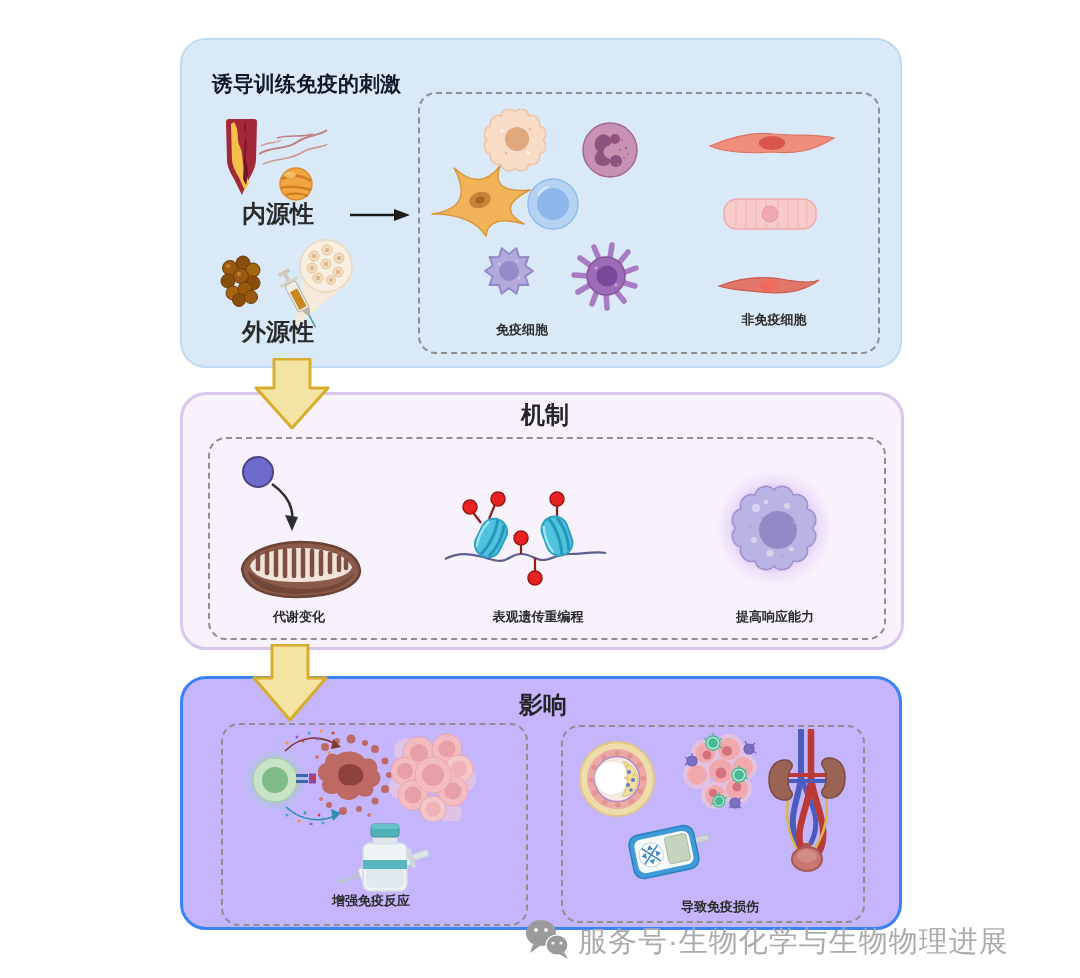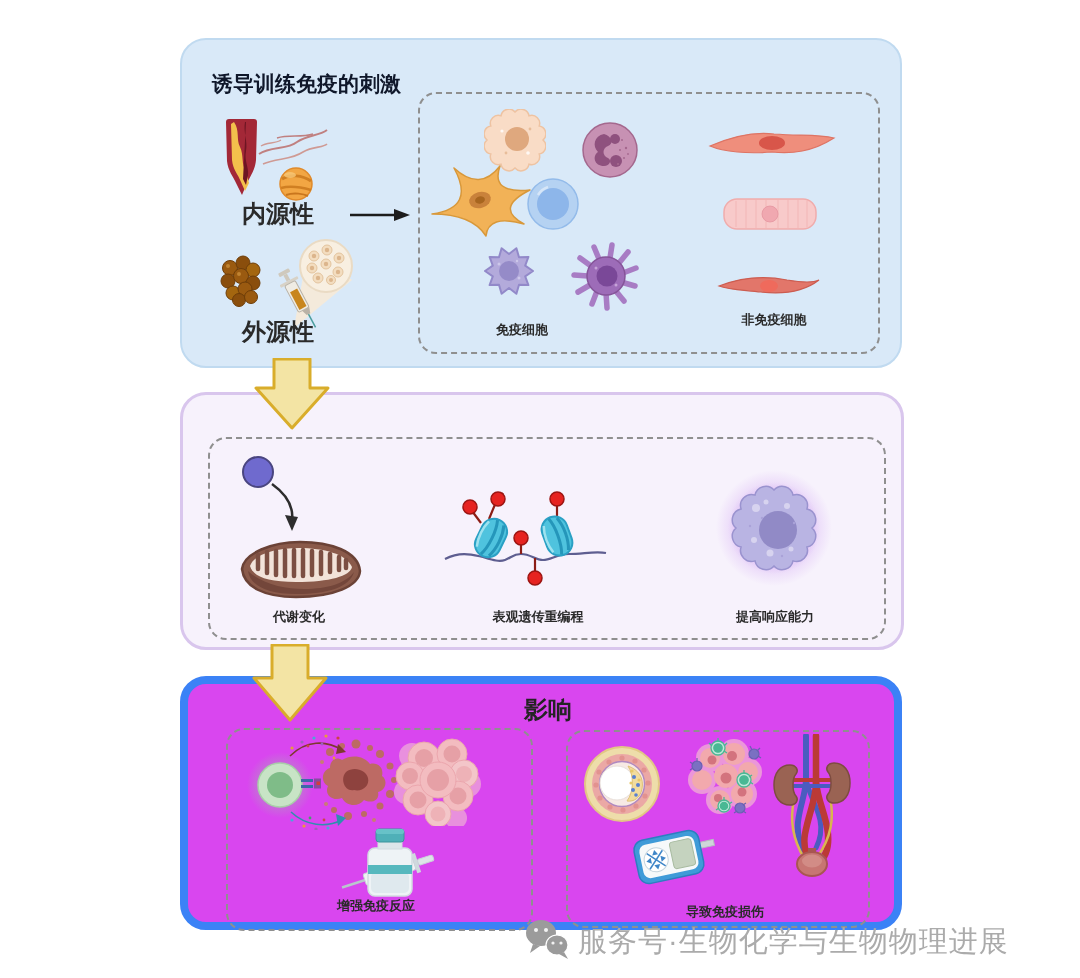--- a/index.html
+++ b/index.html
@@ -1,21 +1,21 @@
 <!DOCTYPE html>
 <html><head>
 <meta charset="utf-8">
 <style>
   html,body{margin:0;padding:0;background:#ffffff;}
   .canvas{position:relative;width:1080px;height:978px;background:#ffffff;overflow:hidden;
           font-family:"Liberation Sans",sans-serif;color:#262626;}
   .panel{position:absolute;box-sizing:border-box;border-radius:26px;}
   .panel-blue{left:180px;top:38px;width:722px;height:330px;background:#d9e9f8;border:2.5px solid #c0daf0;}
   .panel-purple{left:180px;top:392px;width:724px;height:258px;background:#f7f2fc;border:3px solid #d9c6ed;}
-  .panel-pink{left:180px;top:676px;width:722px;height:254px;background:#d946ef;border:8px solid #3b82f6;}
+  .panel-pink{left:180px;top:676px;width:722px;height:254px;background:#c4b5fd;border:3px solid #3b82f6;}
   .dashed{position:absolute;box-sizing:border-box;border:2px dashed #8f8f8f;border-radius:18px;}
   .abs{position:absolute;}
   .ttl{position:absolute;font-weight:600;color:#242424;text-align:center;font-size:24px;line-height:1.2;}
   .ttl-left{position:absolute;font-weight:600;color:#0f172a;font-size:21px;}
   .lbl{position:absolute;font-weight:600;color:#2a2a2a;text-align:center;font-size:13px;line-height:1.2;}
   .lbl-s{font-size:24px;font-family:Liberation Mono, monospace;}
   .watermark-text{position:absolute;left:578px;top:922px;font-size:29px;color:#ababab;font-weight:500;
                   letter-spacing:1px;white-space:nowrap;text-align:center;}
   svg{display:block;}
 </style>
@@ -190,20 +190,21 @@
       <ellipse cx="52" cy="16" rx="9" ry="6" fill="#ef6a5c"></ellipse>
     </svg>
     <div class="lbl" style="left:532px;top:272px;width:120px;">非免疫细胞</div>
   </div>
 
   <svg class="abs" style="left:254px;top:358px;z-index:5;" width="76" height="72" viewBox="0 0 76 72">
     <polygon points="20,1 56,1 56,30 74,30 38,70 2,30 20,30" fill="#f3e4a4" stroke="#d9ad2b" stroke-width="3" stroke-linejoin="round"></polygon>
   </svg>
 
   <div class="panel panel-purple">
+    <div class="ttl" style="left:262px;top:6px;width:200px;">机制</div>
     <div class="dashed" style="left:25px;top:42px;width:678px;height:203px;"></div>
 
     <svg class="abs" style="left:45px;top:56px;" width="145" height="152" viewBox="0 0 145 152">
       <circle cx="30" cy="21" r="15" fill="#6f6ace" stroke="#4a4580" stroke-width="2"></circle>
       <path d="M44,33 C58,43 66,55 64,70" stroke="#2d2d2d" stroke-width="2.5" fill="none"></path>
       <polygon points="57,64 64,80 70,66" fill="#2d2d2d"></polygon>
       <g transform="translate(8,88)">
         <path d="M6,30 C8,14 36,3 64,3 C94,3 122,12 124,32 C123,47 98,58 60,58 C28,58 8,48 6,30 Z" fill="#8a5a4a" stroke="#6b4236" stroke-width="2.5"></path>
         <path d="M14,27 C18,15 40,9 63,9 C88,9 110,15 116,28 C114,37 94,43 60,43 C30,43 17,37 14,27 Z" fill="#f2e3d9"></path>
         <g stroke="#7c4f42" stroke-width="4.5" stroke-linecap="round">

